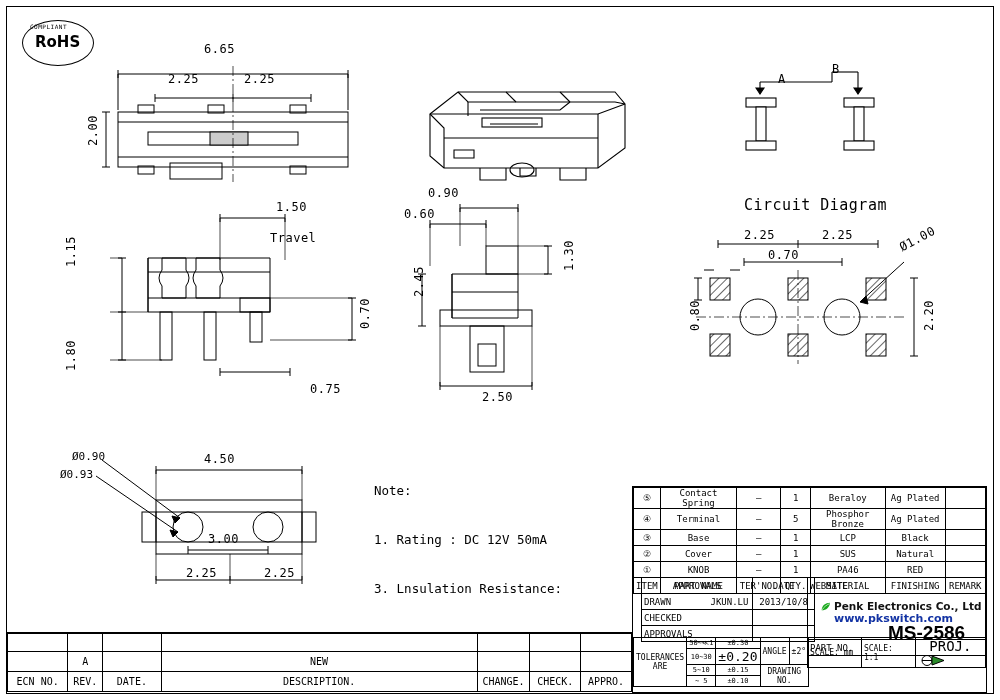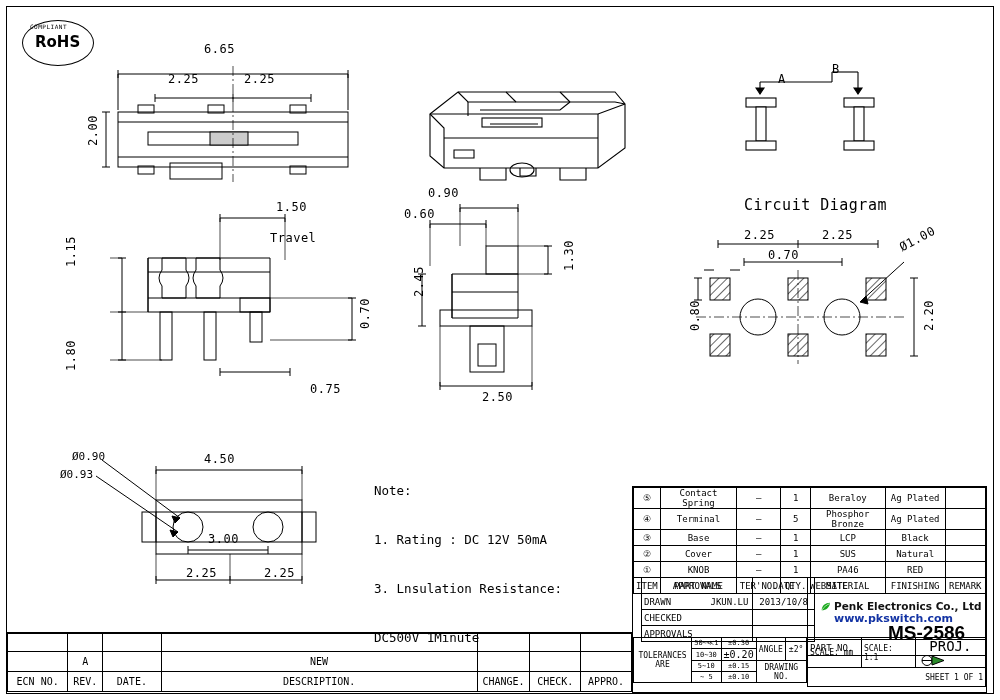--- a/index.html
+++ b/index.html
@@ -306,21 +306,20 @@
   <div class="abs lbl-sm" style="left:60px;top:468px;font-size:11px;">Ø0.93</div>
   <div class="abs lbl" style="left:204px;top:452px;">4.50</div>
   <div class="abs lbl" style="left:208px;top:532px;">3.00</div>
   <div class="abs lbl" style="left:186px;top:566px;">2.25</div>
   <div class="abs lbl" style="left:264px;top:566px;">2.25</div>
 
   <div class="note">
     <div>Note:</div>
     <div>1. Rating : DC 12V 50mA</div>
     <div>3. Lnsulation Resistance:</div>
-    <div>DC500V 1Minute</div>
     
     
     
     
     
   </div>
 
   <div class="titleblk">
     <table class="bom">
       <tbody>
@@ -409,21 +408,21 @@
       <tbody>
           <tr>
         <td rowspan="4" style="width:74px;font-size:8px">TOLERANCES ARE</td>
         <td style="width:26px;height:10px;font-size:7px">50~≪1</td>
         <td style="width:26px;height:10px;font-size:7px">±0.30</td>
         <td rowspan="2" style="width:26px;font-size:8px">ANGLE</td>
         <td rowspan="2" style="width:22px;font-size:8px">±2°</td>
       </tr>
       <tr>
         <td style="height:10px;font-size:7px">10~30</td>
-        <td style="height:10px;font-size:10px">±0.20</td>
+        <td style="height:10px;font-size:13px">±0.20</td>
       </tr>
       <tr>
         <td style="height:10px;font-size:7px">5~10</td>
         <td style="height:10px;font-size:7px">±0.15</td>
         <td rowspan="2" colspan="2" style="font-size:8px">DRAWING NO.</td>
       </tr>
       <tr>
         <td style="height:10px;font-size:7px">~ 5</td>
         <td style="height:10px;font-size:7px">±0.10</td>
       </tr>
@@ -471,23 +470,20 @@
           <span>PROJ.</span>
           <svg width="30" height="13" style="vertical-align:middle">
             <g stroke="#000" fill="none">
                   <circle cx="9" cy="6.5" r="5"></circle>
                   <path d="M4 6.5 L14 6.5"></path>
                   <path d="M14 2 L26 6.5 L14 11 Z" fill="#2b8a2b"></path>
                 </g>
           </svg>
         </td>
       </tr>
-      <tr>
-        <td colspan="3" style="height:18px;font-size:8px;text-align:right">SHEET  1 OF 1</td>
-      </tr>
     </tbody>
       </table>
   </div>
 
   <div class="revtbl">
     <table>
       <tbody>
           <tr>
         <td style="width:60px;height:13px"></td>
         <td style="width:34px"></td>

